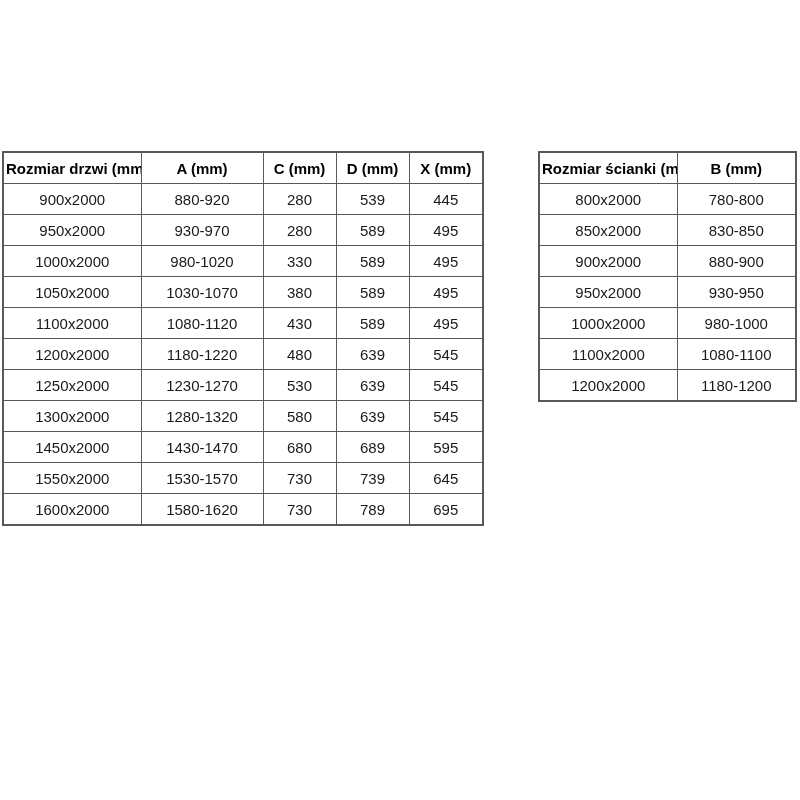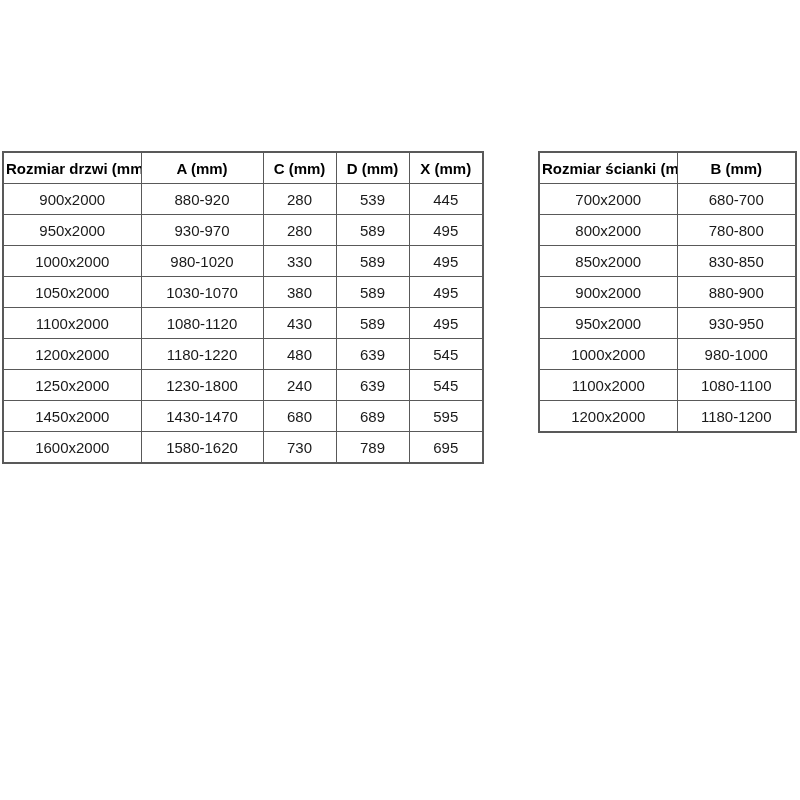--- a/index.html
+++ b/index.html
@@ -113,31 +113,45 @@
         </tr>
         <tr>
           <td>1200x2000</td>
           <td>1180-1220</td>
           <td>480</td>
           <td>639</td>
           <td>545</td>
         </tr>
         <tr>
           <td>1250x2000</td>
-          <td>1230-1800</td>
-          <td>240</td>
+          <td>1230-1270</td>
+          <td>530</td>
+          <td>639</td>
+          <td>545</td>
+        </tr>
+        <tr>
+          <td>1300x2000</td>
+          <td>1280-1320</td>
+          <td>580</td>
           <td>639</td>
           <td>545</td>
         </tr>
         <tr>
           <td>1450x2000</td>
           <td>1430-1470</td>
           <td>680</td>
           <td>689</td>
           <td>595</td>
+        </tr>
+        <tr>
+          <td>1550x2000</td>
+          <td>1530-1570</td>
+          <td>730</td>
+          <td>739</td>
+          <td>645</td>
         </tr>
         <tr>
           <td>1600x2000</td>
           <td>1580-1620</td>
           <td>730</td>
           <td>789</td>
           <td>695</td>
         </tr>
       </tbody>
     </table>
@@ -148,24 +162,20 @@
         <col style="width: 119px;">
       </colgroup>
       <thead>
         <tr>
           <th>Rozmiar ścianki (mm)</th>
           <th>B (mm)</th>
         </tr>
       </thead>
       <tbody>
         <tr>
-          <td>700x2000</td>
-          <td>680-700</td>
-        </tr>
-        <tr>
           <td>800x2000</td>
           <td>780-800</td>
         </tr>
         <tr>
           <td>850x2000</td>
           <td>830-850</td>
         </tr>
         <tr>
           <td>900x2000</td>
           <td>880-900</td>

